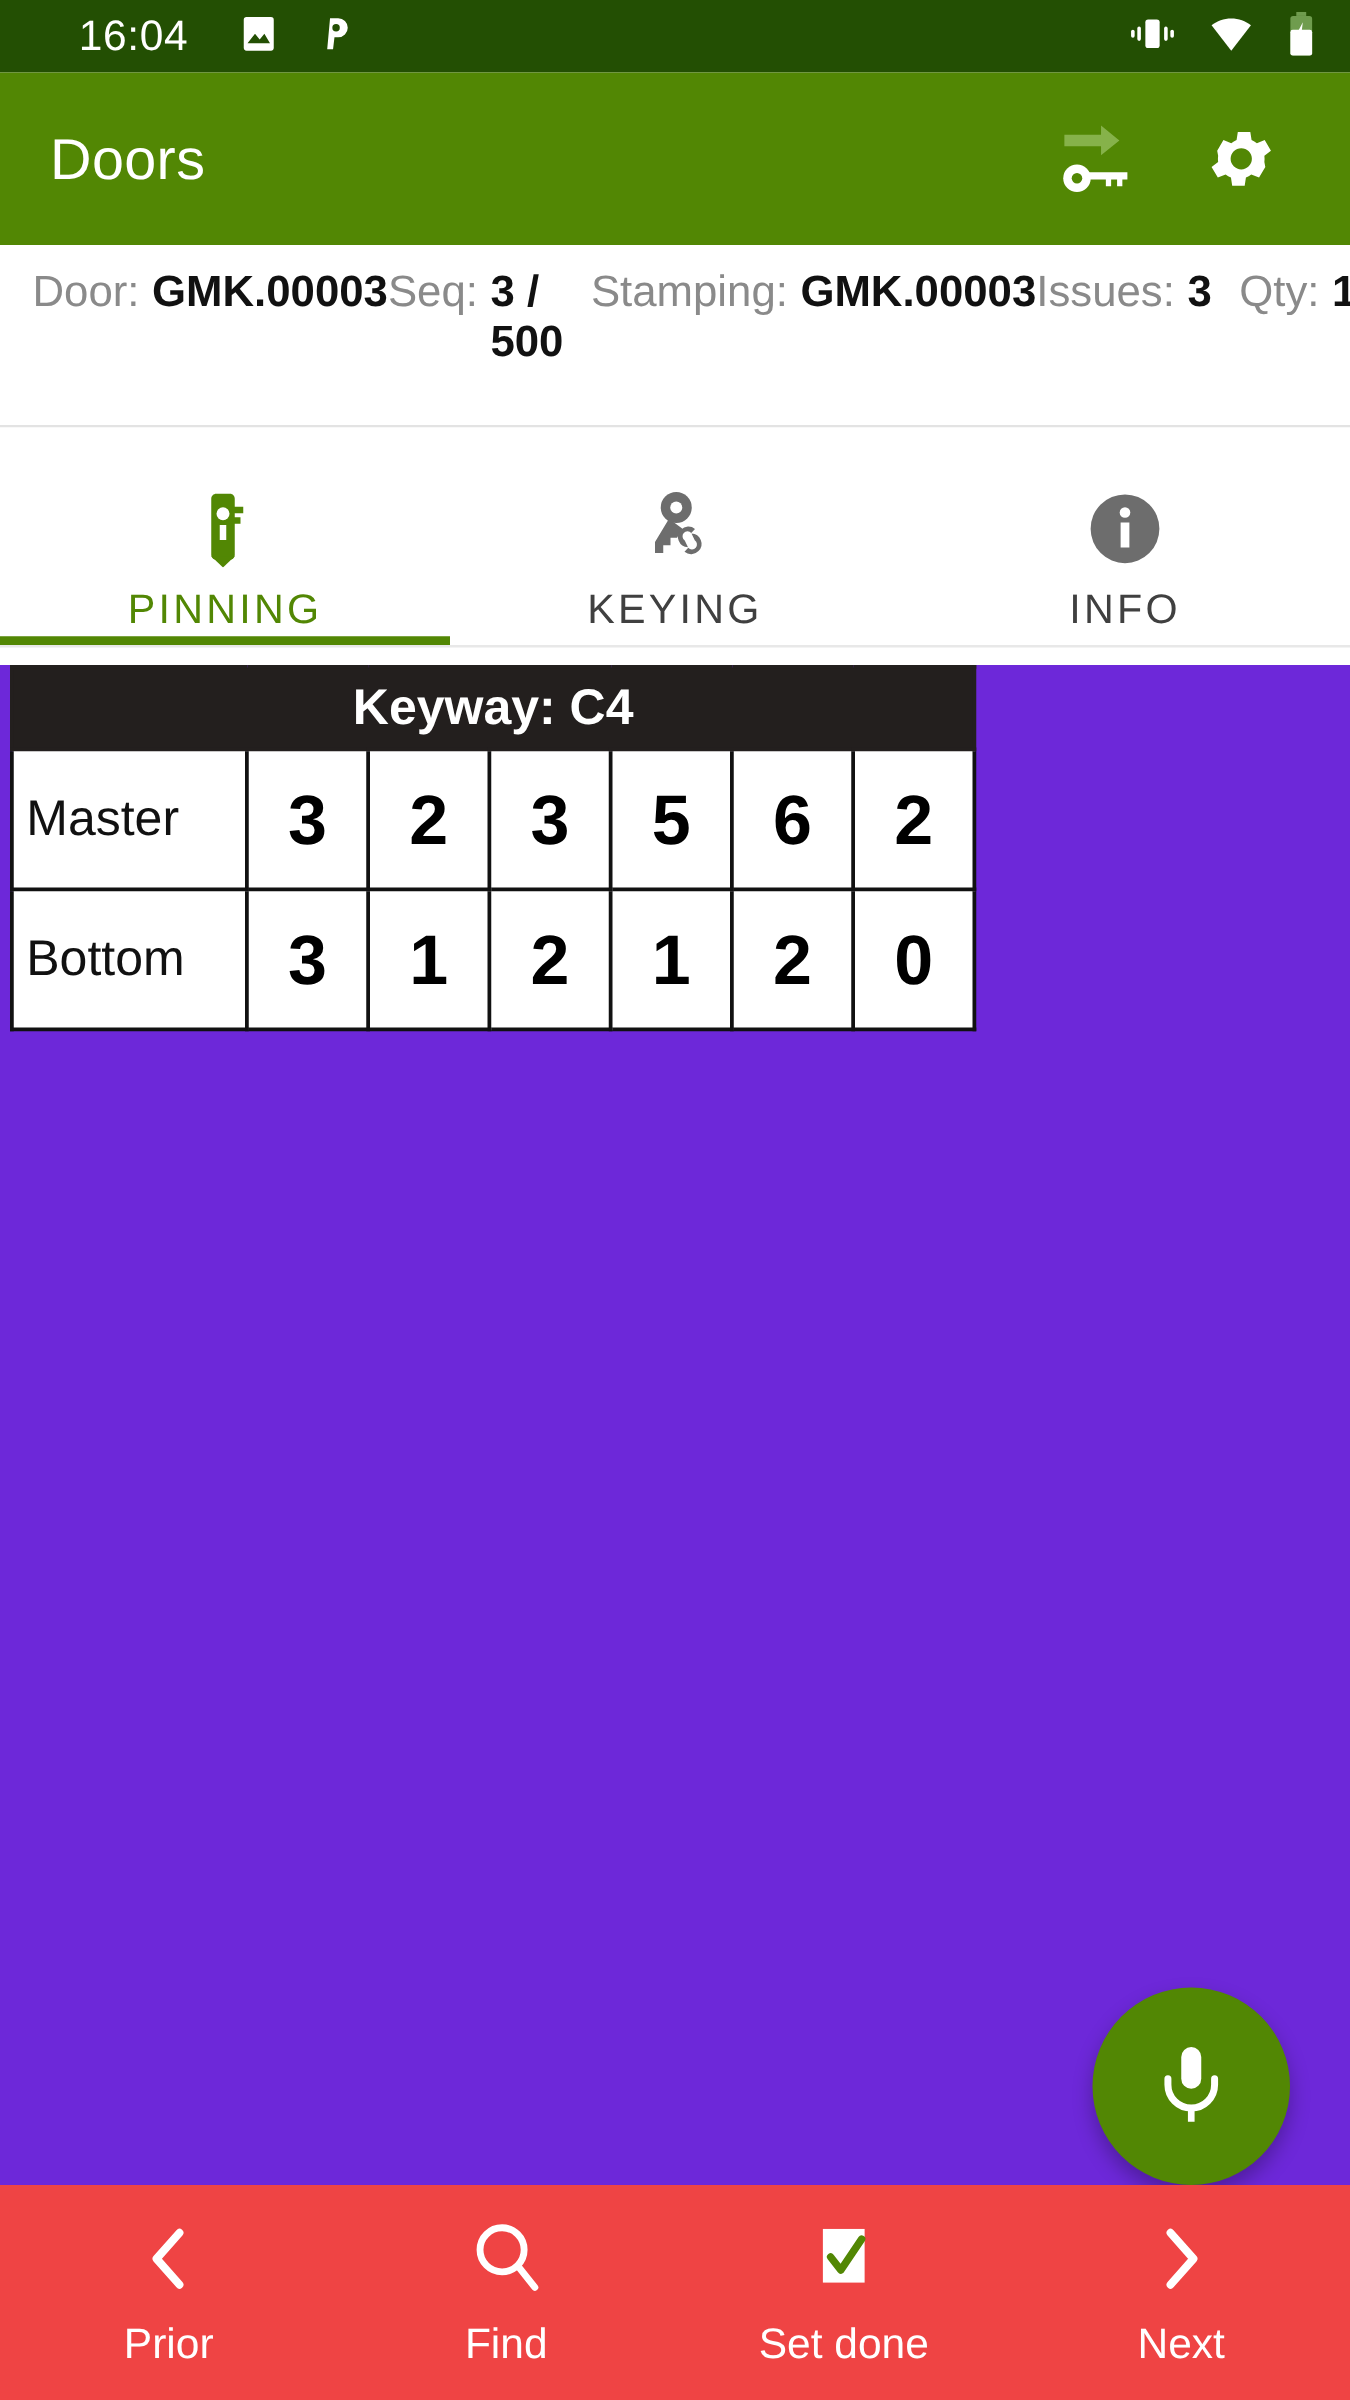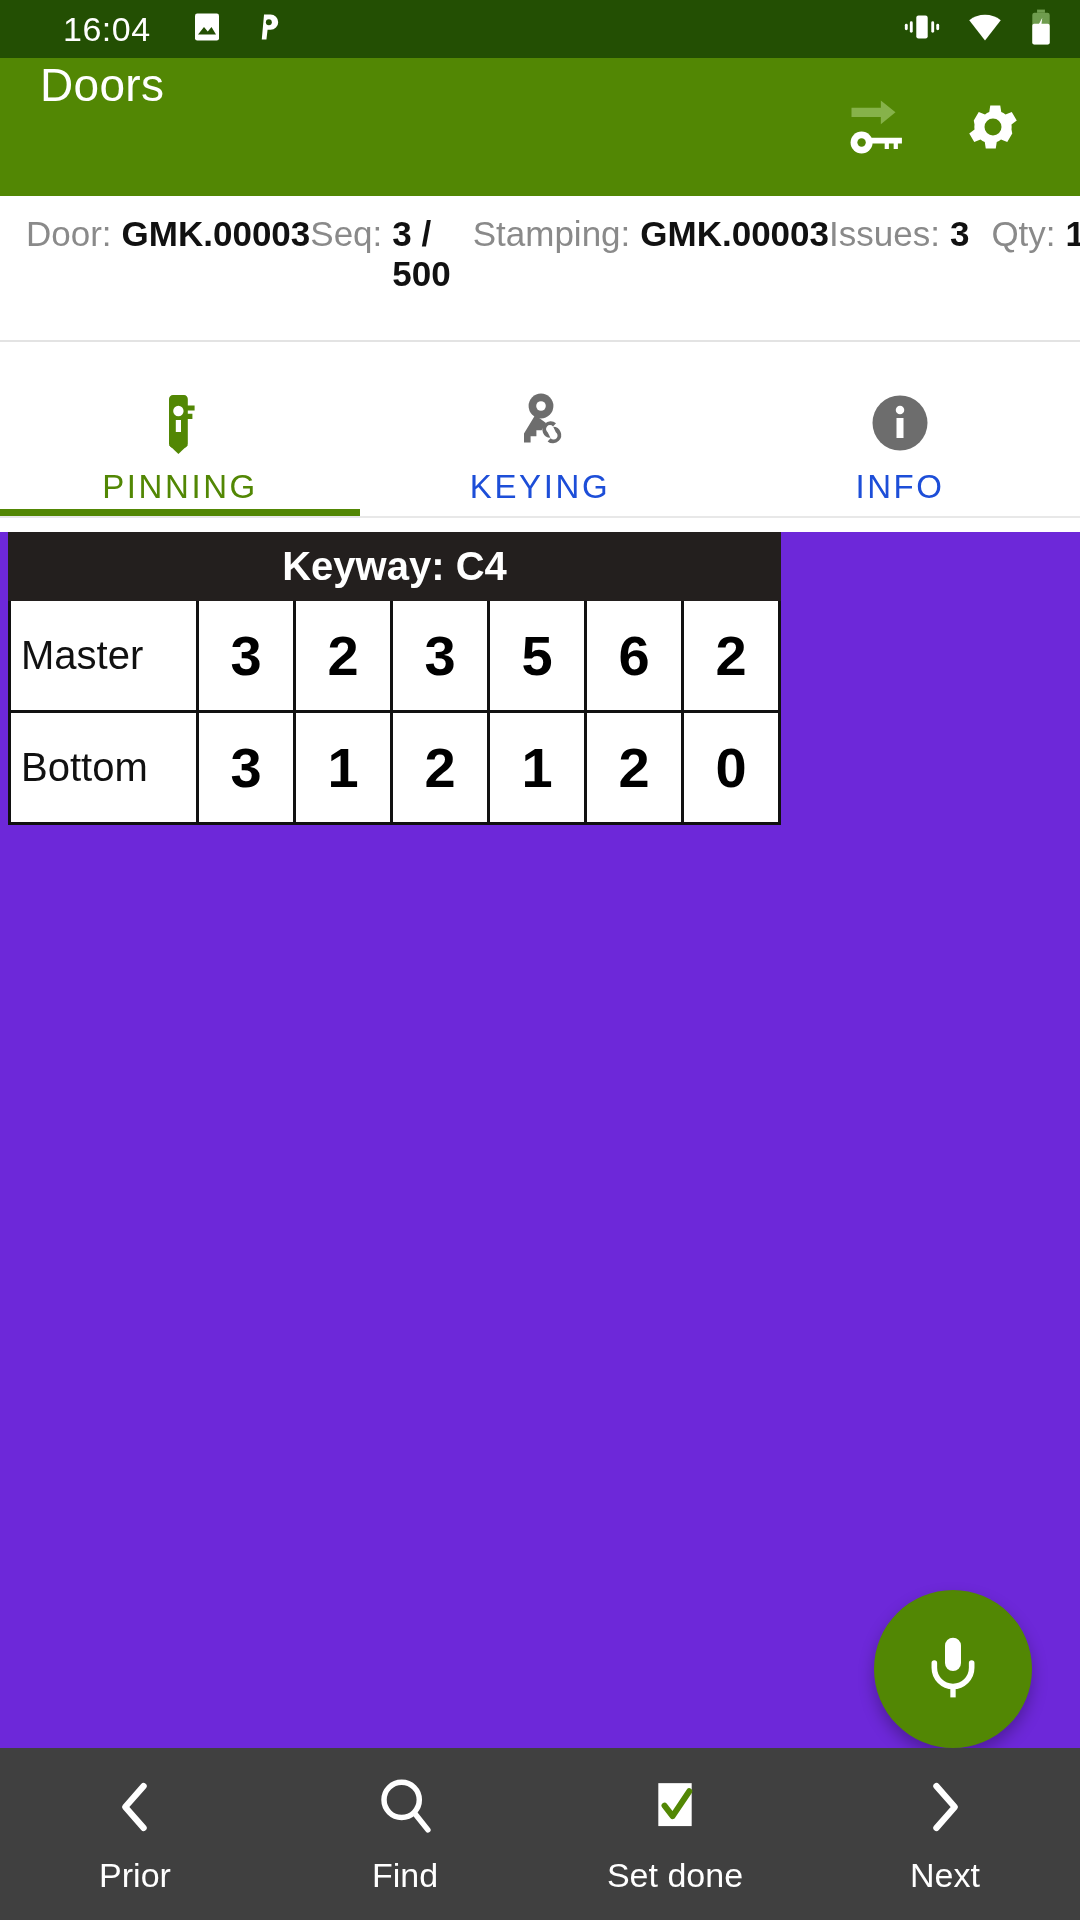--- a/index.html
+++ b/index.html
@@ -29,20 +29,21 @@
   }
   .status-left-icons{ display:flex; align-items:center; gap:26px; margin-left:38px; }
   .status-right-icons{ display:flex; align-items:center; gap:22px; margin-left:auto; }
   .si{ display:block; }
 
   
   .app-bar{
     height:138px;
     background:#528704;
     display:flex;
+    align-items:center;
     padding:0 34px 0 40px;
   }
   .app-title{
     color:#ffffff;
     font-size:46px;
     font-weight:400;
     letter-spacing:0.3px;
   }
   .app-actions{ margin-left:auto; display:flex; align-items:center; gap:48px; padding-right:20px;}
   .action-btn{ width:66px; height:66px; display:flex; align-items:center; justify-content:center; }
@@ -94,21 +95,21 @@
     justify-content:center;
     gap:14px;
     position:relative;
     margin-top:40px;
   }
   .tab-icon{ height:62px; display:flex; align-items:center; justify-content:center; }
   .tab-label{
     font-size:33px;
     letter-spacing:2.6px;
     font-weight:400;
-    color:#1d4ed8;
+    color:#404040;
   }
   .tab.active .tab-label{ color:#528704; }
   .tab.active::after{
     content:"";
     position:absolute;
     left:0; right:0; bottom:0;
     height:7px;
     background:#528704;
   }
 
@@ -163,21 +164,21 @@
     align-items:center;
     justify-content:center;
     box-shadow:0 8px 16px rgba(0,0,0,0.28);
   }
 
   
   .bottom-nav{
     position:absolute;
     left:0; right:0; bottom:0;
     height:172px;
-    background:#404040;
+    background:#ef4444;
     display:flex;
     align-items:center;
   }
   .nav-item{
     flex:1;
     display:flex;
     flex-direction:column;
     align-items:center;
     justify-content:center;
     gap:16px;

